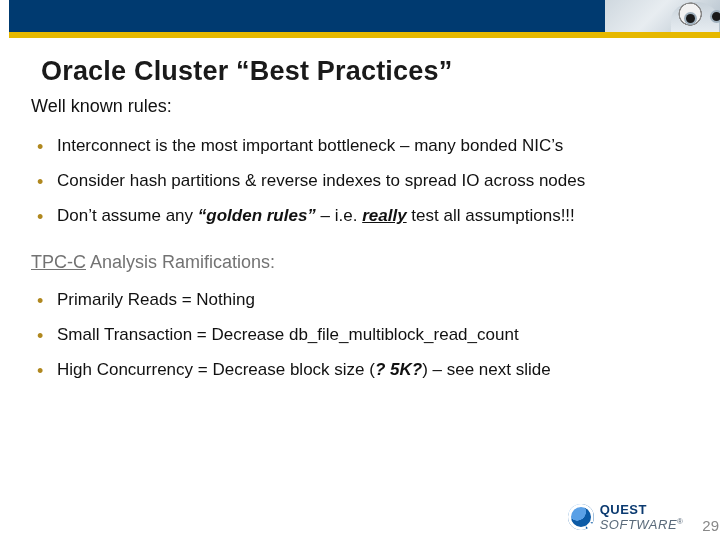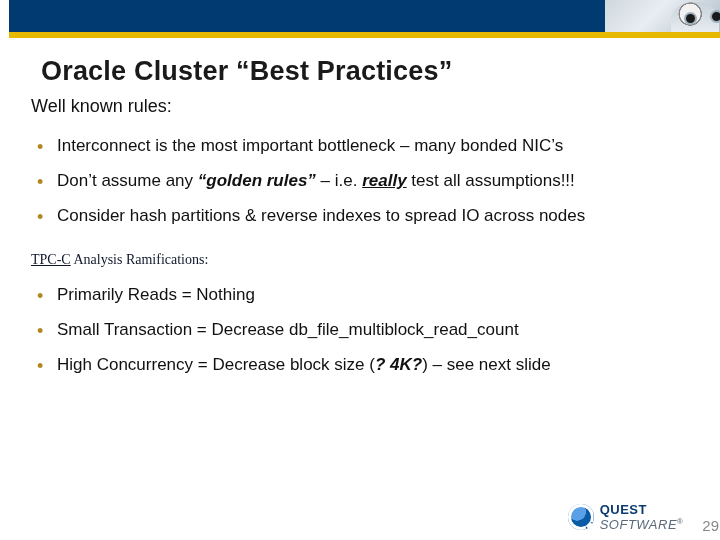--- a/index.html
+++ b/index.html
@@ -9,21 +9,21 @@
   .banner-stripe { position: absolute; left: 0; right: 0; bottom: 0; height: 6px; background: #e6b800; }
   .banner-img { position: absolute; right: 0; top: 0; width: 120px; height: 38px; background: linear-gradient(135deg,#cfd8df 0%, #e8edf1 40%, #a9b8c4 100%); }
   .banner-img::before { content:""; position:absolute; right:6px; top:2px; width:48px; height:30px; border-radius:50% 50% 0 0 / 60% 60% 0 0; background: radial-gradient(circle at 40% 40%, #f2f2f2 0 30%, #888 31% 34%, transparent 35%), linear-gradient(#c8d2da,#e6ecf1); }
   .banner-img::after { content:""; position:absolute; right:30px; top:14px; width:9px; height:9px; border-radius:50%; background:#1a1a1a; box-shadow: 0 0 0 2px #9fb0bd, 26px -2px 0 0 #1a1a1a, 26px -2px 0 2px #9fb0bd; }
   .title { position:absolute; left:32px; top:56px; font-size:27px; font-weight:bold; color:#1a1a1a; letter-spacing:0.2px; }
   .body { position:absolute; left:22px; top:96px; right:22px; }
   .lead { font-size:18px; color:#111; margin-bottom:12px; }
   ul.bullets { list-style:none; padding:0; margin:0 0 18px 0; }
   ul.bullets li { font-size:17px; color:#111; padding:6px 0 6px 26px; position:relative; line-height:1.35; }
   ul.bullets li::before { content:"•"; position:absolute; left:6px; top:6px; color:#b0881f; font-size:18px; }
-  .sub { font-size:14px; color:#0f172a; margin:18px 0 10px 0;font-family:Liberation Serif, serif; }
+  .sub { font-size:18px; color:#737373; margin:18px 0 10px 0; }
   .u { text-decoration: underline; }
   .bi { font-weight:bold; font-style:italic; }
   .logo { position:absolute; right:42px; bottom:8px; text-align:left; }
   .logo-row { display:flex; align-items:center; gap:6px; }
   .q { width:26px; height:26px; border-radius:50%; background: radial-gradient(circle at 35% 30%, #5aa0e6 0 35%, #0b5aa6 36% 100%); position:relative; }
   .q::after { content:""; position:absolute; left:50%; top:50%; width:20px; height:20px; transform:translate(-50%,-50%); border:3px solid #fff; border-radius:50%; clip-path: polygon(0 0,100% 0,100% 70%,70% 70%,70% 100%,0 100%); }
   .q-tail { position:absolute; width:6px; height:6px; background:#fff; right:1px; bottom:1px; transform:rotate(45deg); }
   .logo-text { font-size:13px; color:#223; }
   .logo-text .bold { font-weight:bold; color:#0b3a70; letter-spacing:0.5px; }
   .logo-text .soft { font-style:italic; color:#5a6a7a; letter-spacing:0.5px; }
@@ -39,35 +39,35 @@
     <div class="banner-stripe"></div>
   </div>
 
   <div class="title">Oracle Cluster “Best Practices”</div>
 
   <div class="body">
     <div class="lead">Well known rules:</div>
 
     <ul class="bullets">
       <li><span>Interconnect is the most important bottleneck – many bonded NIC’s</span></li>
+      <li><span>Consider hash partitions &amp; reverse indexes to spread IO across nodes</span></li>
       <li>
         <span>Don’t assume any </span><span class="bi">“golden rules”</span><span> – i.e. </span><span class="bi u">really</span><span> test all assumptions!!!</span>
       </li>
-      <li><span>Consider hash partitions &amp; reverse indexes to spread IO across nodes</span></li>
     </ul>
 
     <div class="sub">
       <span class="u">TPC-C</span><span> Analysis Ramifications:</span>
     </div>
 
     <ul class="bullets">
       <li><span>Primarily Reads = Nothing</span></li>
       <li><span>Small Transaction = Decrease db_file_multiblock_read_count</span></li>
       <li>
-        <span>High Concurrency = Decrease block size (</span><span class="bi">? 4K?</span><span>) – see next slide</span>
+        <span>High Concurrency = Decrease block size (</span><span class="bi">? 5K?</span><span>) – see next slide</span>
       </li>
     </ul>
   </div>
 
   <div class="logo">
     <div class="logo-row">
       <div class="q">
           <div class="q-tail"></div>
         </div>
       <div class="logo-text">

